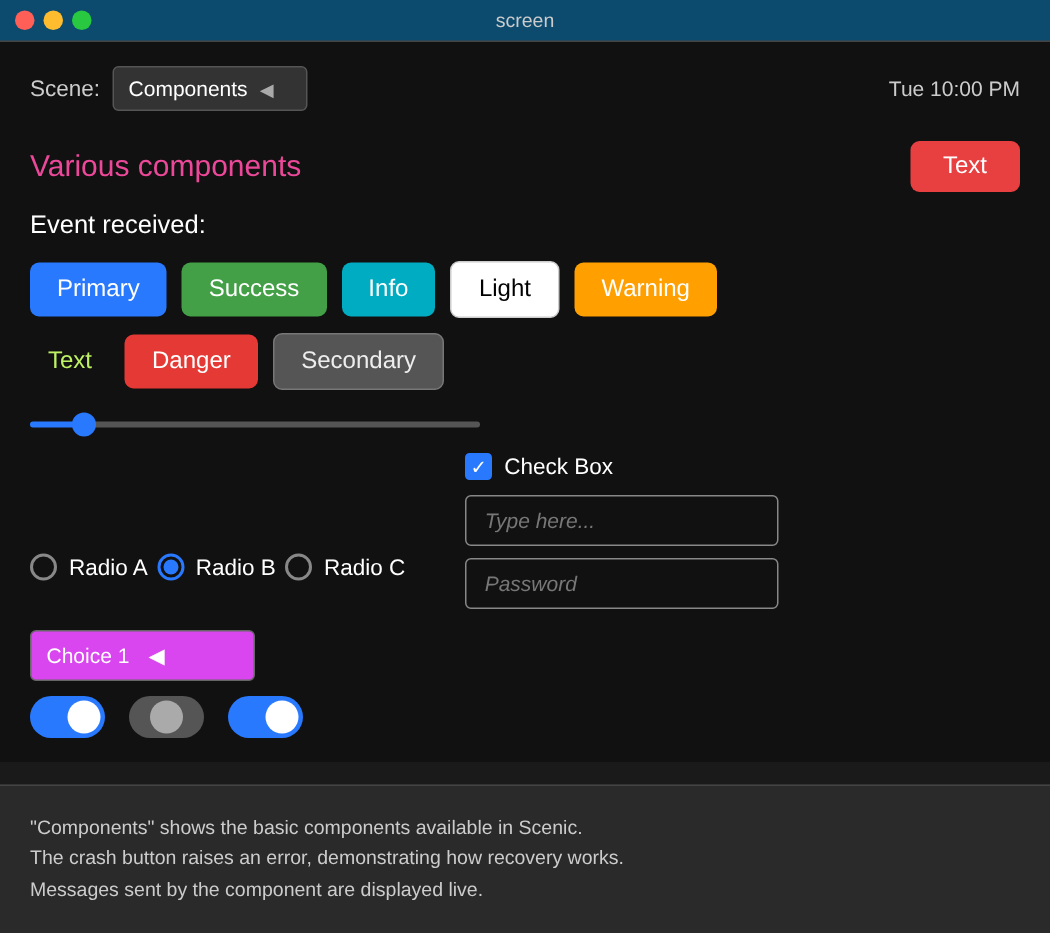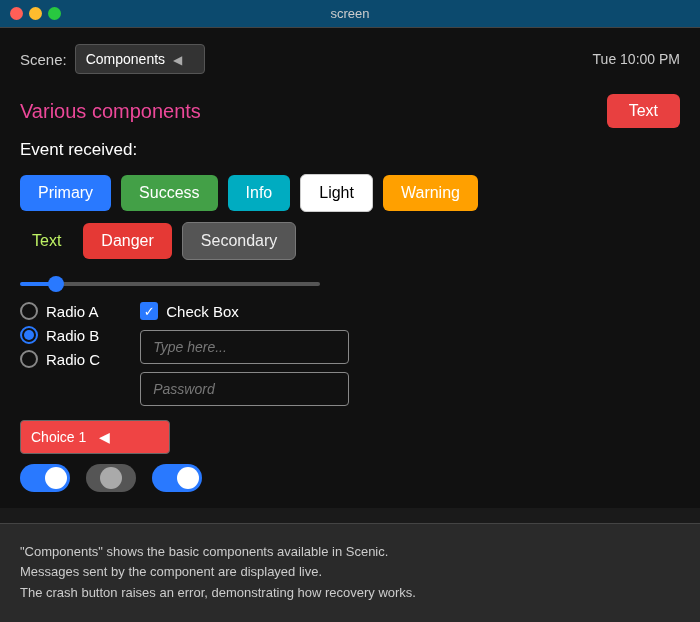--- a/index.html
+++ b/index.html
@@ -164,22 +164,23 @@
     }
 
     
     .controls-row {
       display: flex;
       gap: 40px;
       margin-bottom: 14px;
     }
     .radio-group {
       display: flex;
-      flex-direction: column;
+      flex-direction: row;
       gap: 6px;
+      margin-top: 48px;
     }
     .radio-item {
       display: flex;
       align-items: center;
       gap: 8px;
       font-size: 15px;
       color: #fff;
       cursor: pointer;
     }
     .radio-circle {
@@ -242,21 +243,21 @@
       border-radius: 4px;
       padding: 8px 12px;
       color: #ccc;
       font-size: 14px;
       width: 209px;
       outline: none;
       font-style: italic;
     }
     .text-input::placeholder { color: #777; }
     .dropdown-select {
-      background: #ef4444;
+      background: #d946ef;
       border: 1px solid #666;
       border-radius: 4px;
       color: #fff;
       padding: 8px 10px;
       font-size: 14px;
       display: flex;
       align-items: center;
       gap: 8px;
       width: 150px;
       cursor: pointer;
@@ -412,15 +413,15 @@
 
     <div class="toggle" style="background:#2979ff;">
       <div class="toggle-knob" style="right:3px;left:auto;"></div>
     </div>
   </div>
 
 </div>
 
 <div class="info-bar">
   <div>"Components" shows the basic components available in Scenic.</div>
+  <div>The crash button raises an error, demonstrating how recovery works.</div>
   <div>Messages sent by the component are displayed live.</div>
-  <div>The crash button raises an error, demonstrating how recovery works.</div>
 </div>
 
 </body></html>

